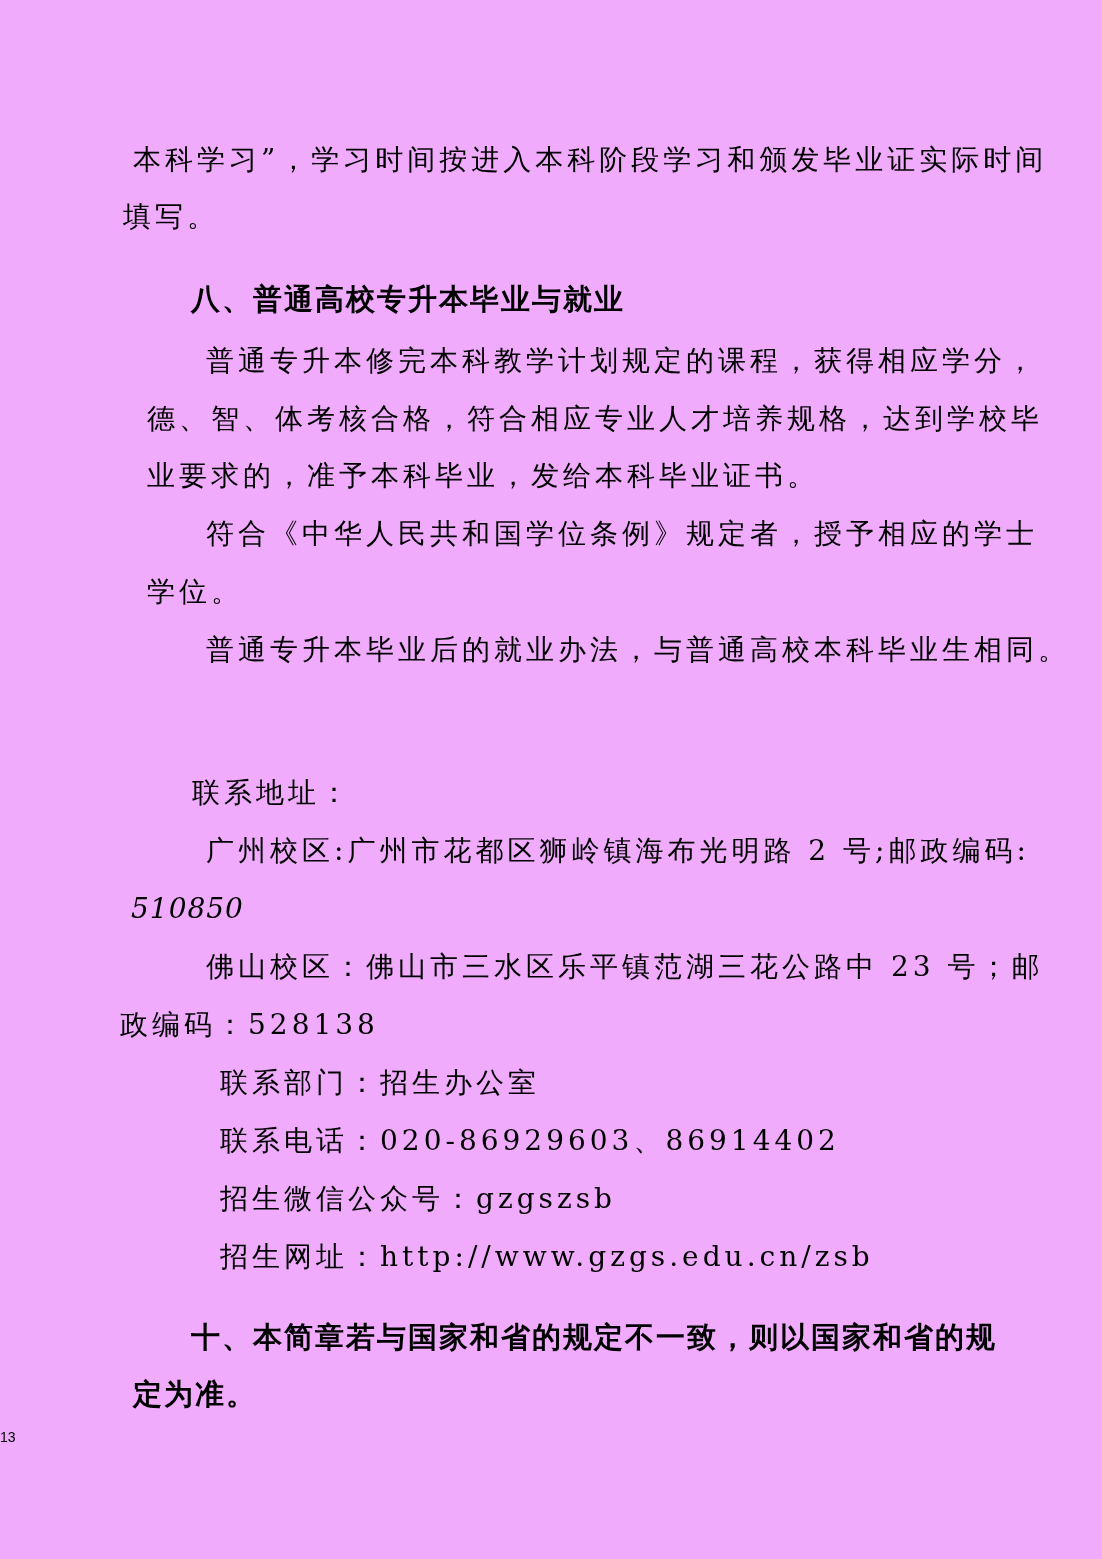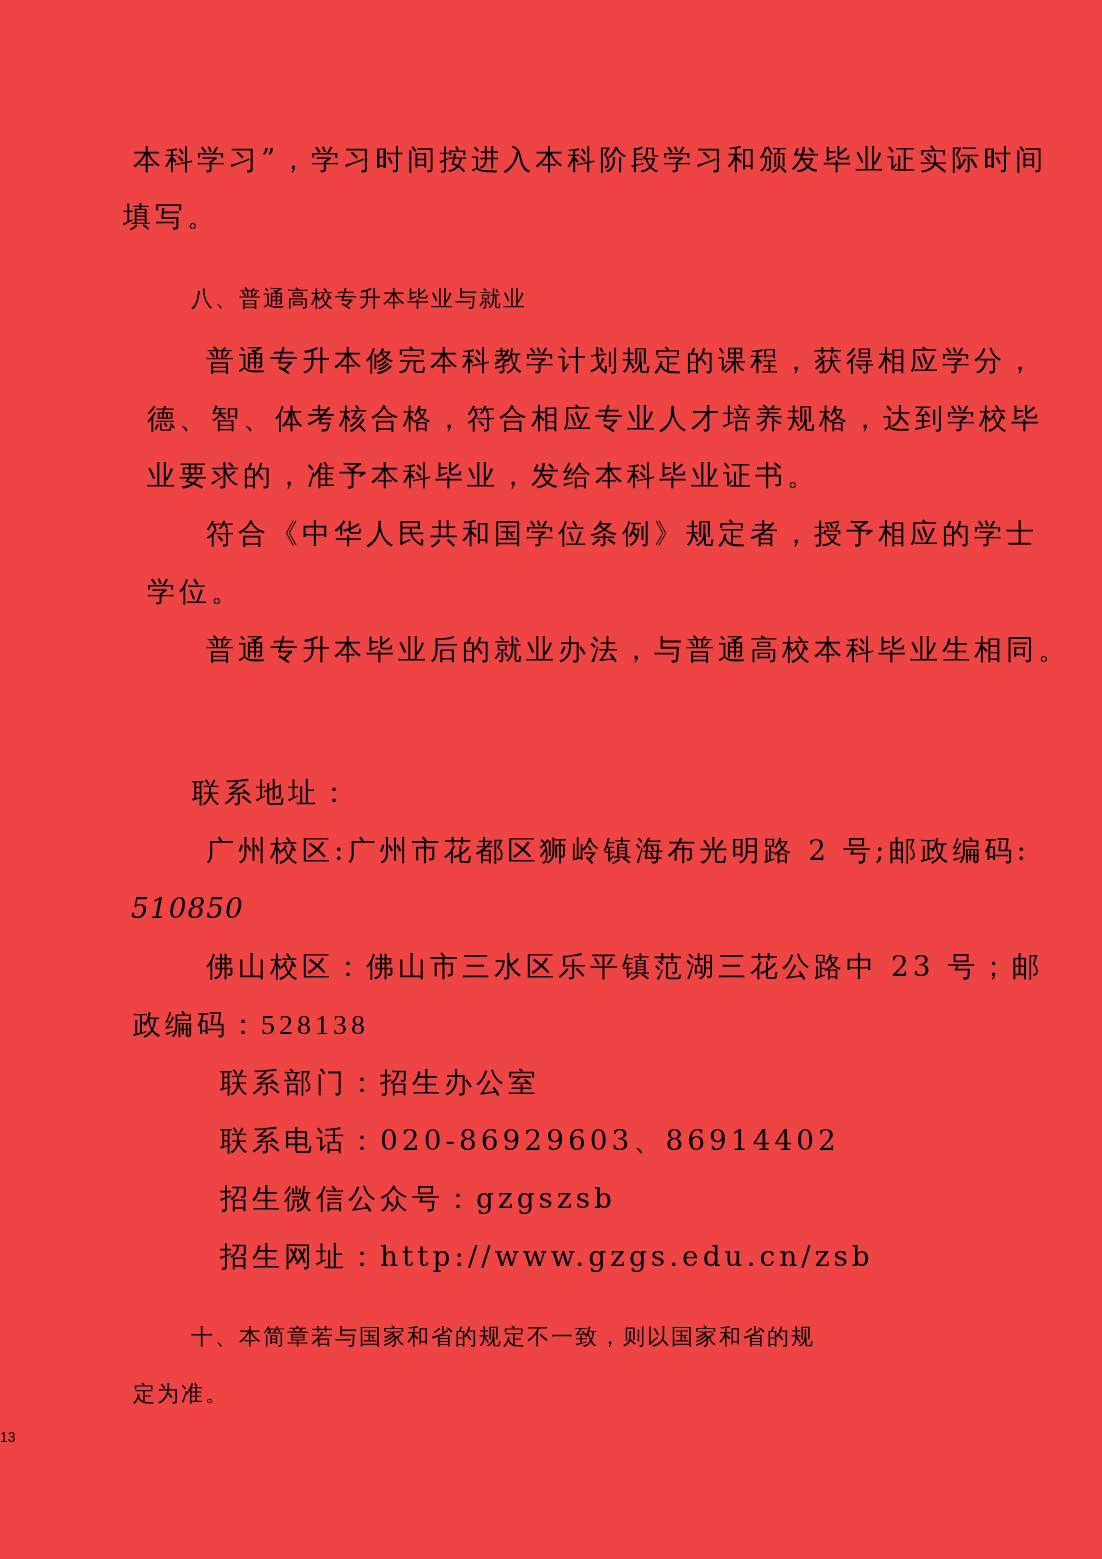--- a/index.html
+++ b/index.html
@@ -13,35 +13,35 @@
       position: relative;
       overflow: hidden;
       color: #000000;
       font-family: "DejaVu Serif", "Liberation Serif", serif;
     }
     .page {
       position: absolute;
       left: 0; top: 0;
       width: 1102px;
       height: 1559px;
-      background: #ef4444;
+      background: #f0abfc;
     }
     .line {
       position: absolute;
       white-space: nowrap;
       font-size: 28px;
       line-height: 40px;
       letter-spacing: 4px;
       font-weight: normal;
     }
     .heading {
-      font-weight: normal;
+      font-weight: bold;
       font-family: "DejaVu Sans", "Liberation Sans", sans-serif;
       letter-spacing: 2px;
-      font-size: 22px;
+      font-size: 29px;
     }
     .mono {
       letter-spacing: 1px;
     }
     .page-number {
       position: absolute;
       left: 0;
       width: 1102px;
       text-align: left;
       top: 1427px;
@@ -70,21 +70,21 @@
 
   <div class="line" style="left:206px; top:630px;">普通专升本毕业后的就业办法，与普通高校本科毕业生相同。</div>
 
 
   <div class="line" style="left:192px; top:773px;">联系地址：</div>
 
   <div class="line" style="left:206px; top:831px;">广州校区:广州市花都区狮岭镇海布光明路 2 号;邮政编码:</div>
   <div class="line mono" style="left:131px; top:889px;font-style:italic;">510850</div>
 
   <div class="line" style="left:206px; top:947px;">佛山校区：佛山市三水区乐平镇范湖三花公路中 23 号；邮</div>
-  <div class="line" style="left:133px; top:1005px;font-family:Liberation Serif, serif;">政编码：528138</div>
+  <div class="line" style="left:120px; top:1005px;">政编码：528138</div>
 
   <div class="line" style="left:220px; top:1063px;">联系部门：招生办公室</div>
   <div class="line" style="left:220px; top:1121px;">联系电话：020-86929603、86914402</div>
   <div class="line" style="left:220px; top:1179px;">招生微信公众号：gzgszsb</div>
   <div class="line" style="left:220px; top:1237px;">招生网址：http://www.gzgs.edu.cn/zsb</div>
 
   <div class="line heading" style="left:191px; top:1317px;">十、本简章若与国家和省的规定不一致，则以国家和省的规</div>
   <div class="line heading" style="left:133px; top:1374px;">定为准。</div>
 
   <div class="page-number">13</div>

